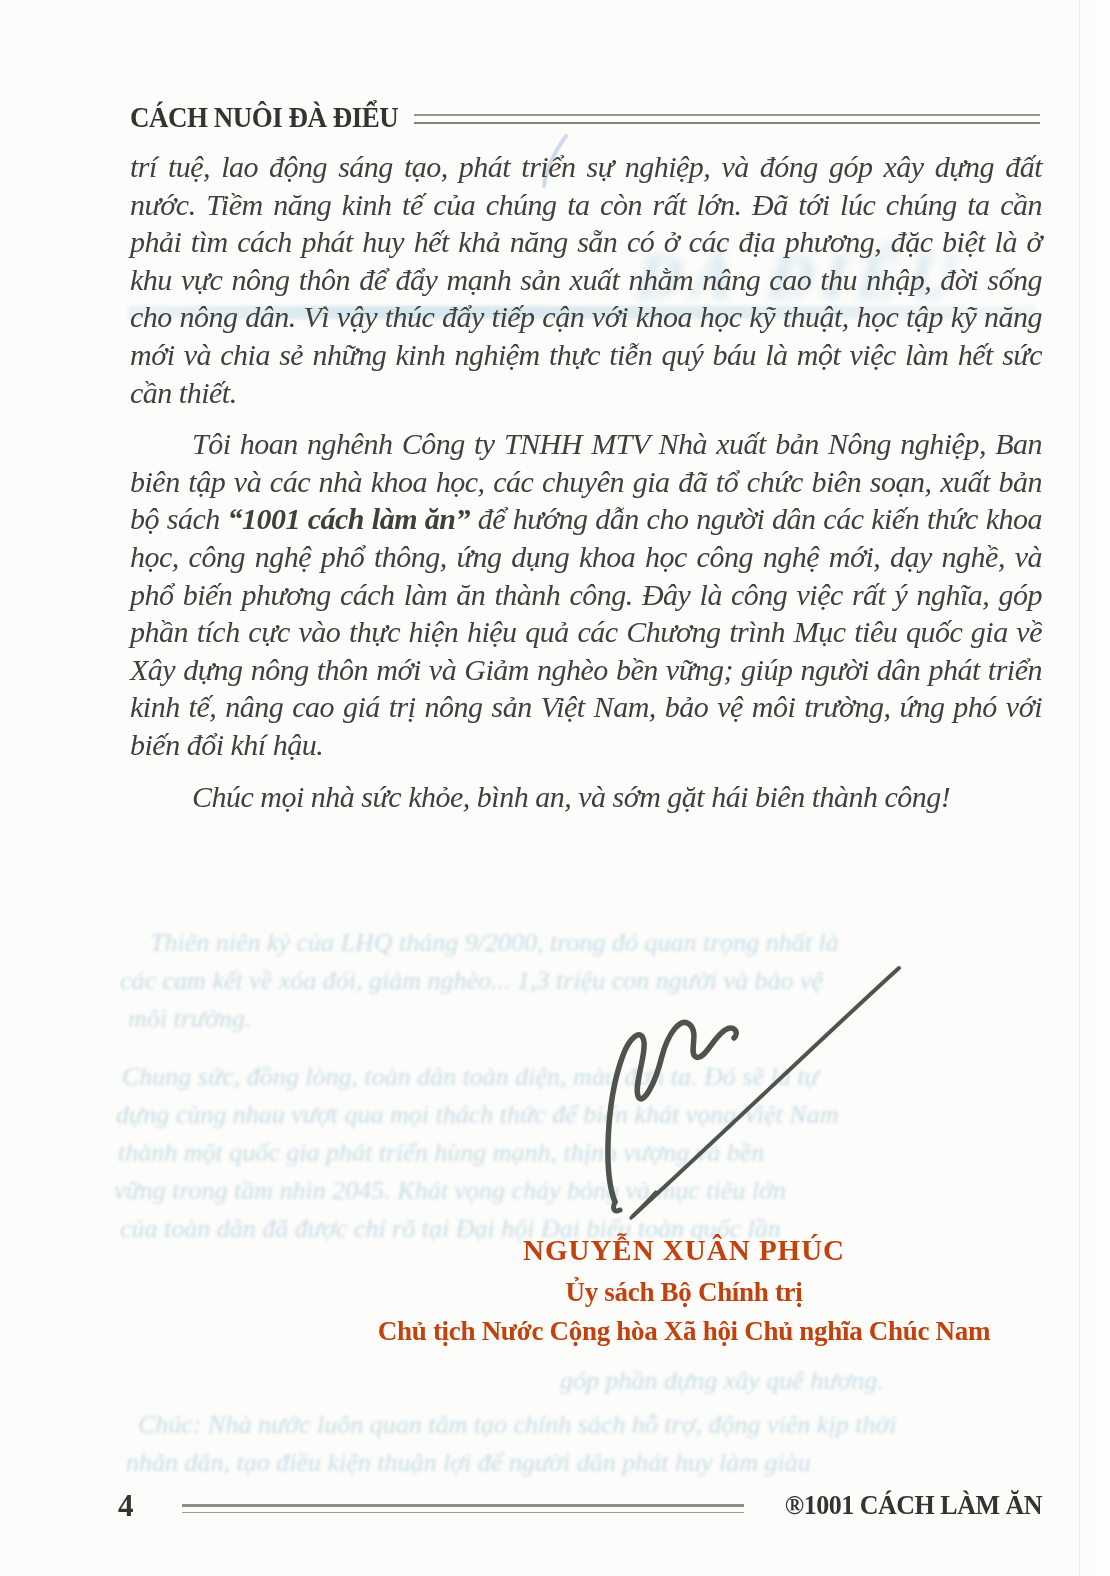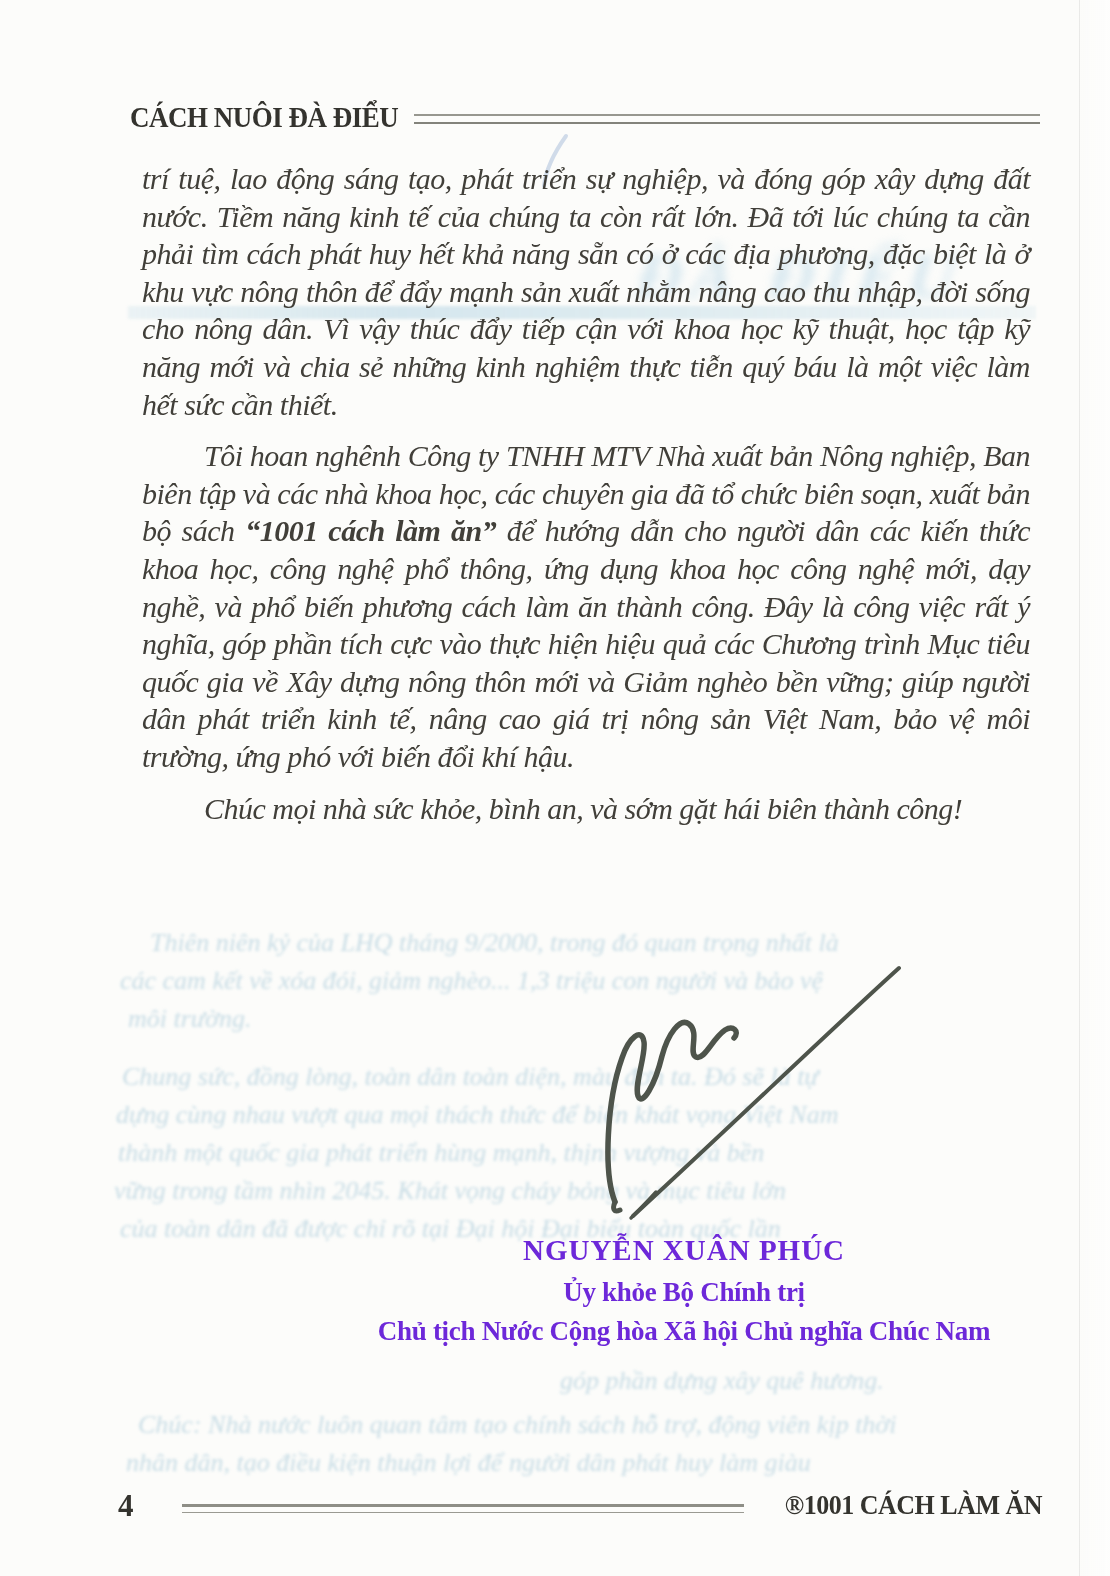--- a/index.html
+++ b/index.html
@@ -29,27 +29,27 @@
     border-bottom:2px solid #83837b;
   }
   
   .foreword{
     position:absolute;left:130px;top:148px;width:912px;
     font-style:italic;font-size:30px;line-height:37.6px;
     letter-spacing:-0.5px;
     text-align:justify;
     color:#413f39;
   }
-  .foreword p{margin:12px;font-style:italic;}
+  .foreword p{margin:0;font-style:italic;}
   .foreword p + p{margin-top:14px;text-indent:62px;}
   .bold-inline{font-weight:700;}
   
   .signoff{
     position:absolute;left:328px;top:1234px;width:712px;
-    text-align:center;color:#6d28d9;
+    text-align:center;color:#c2410c;
   }
   .signoff-name{
     font-weight:700;font-size:29px;letter-spacing:1px;
     transform:scaleY(1.05);
   }
   .signoff-title{
     font-weight:700;font-size:27px;letter-spacing:-0.3px;
     margin-top:10px;
   }
   .signoff-title2{
@@ -149,21 +149,21 @@
       <path d="M90 264 C 78 234, 82 162, 97 120 C 104 99, 117 89, 119 104
                C 121 117, 109 147, 113 158 C 117 169, 130 147, 137 118
                C 143 96, 155 79, 164 86 C 175 94, 163 115, 171 119
                C 179 123, 187 101, 200 92 C 208 87, 215 93, 209 100" stroke-width="5.5"></path>
       <path d="M90 264 C 87 271, 89 275, 95 272" stroke-width="5"></path>
     </g>
   </svg>
 
   <div class="signoff">
     <div class="signoff-name">NGUYỄN XUÂN PHÚC</div>
-    <div class="signoff-title">Ủy khỏe Bộ Chính trị</div>
+    <div class="signoff-title">Ủy sách Bộ Chính trị</div>
     <div class="signoff-title2">Chủ tịch Nước Cộng hòa Xã hội Chủ nghĩa Chúc Nam</div>
   </div>
 
   <div class="footer">
     <span class="page-number">4</span>
     <span class="foot-rule"></span>
     <span class="footer-brand">®1001 CÁCH LÀM ĂN</span>
   </div>
 
   <div class="edge-shade"></div>

